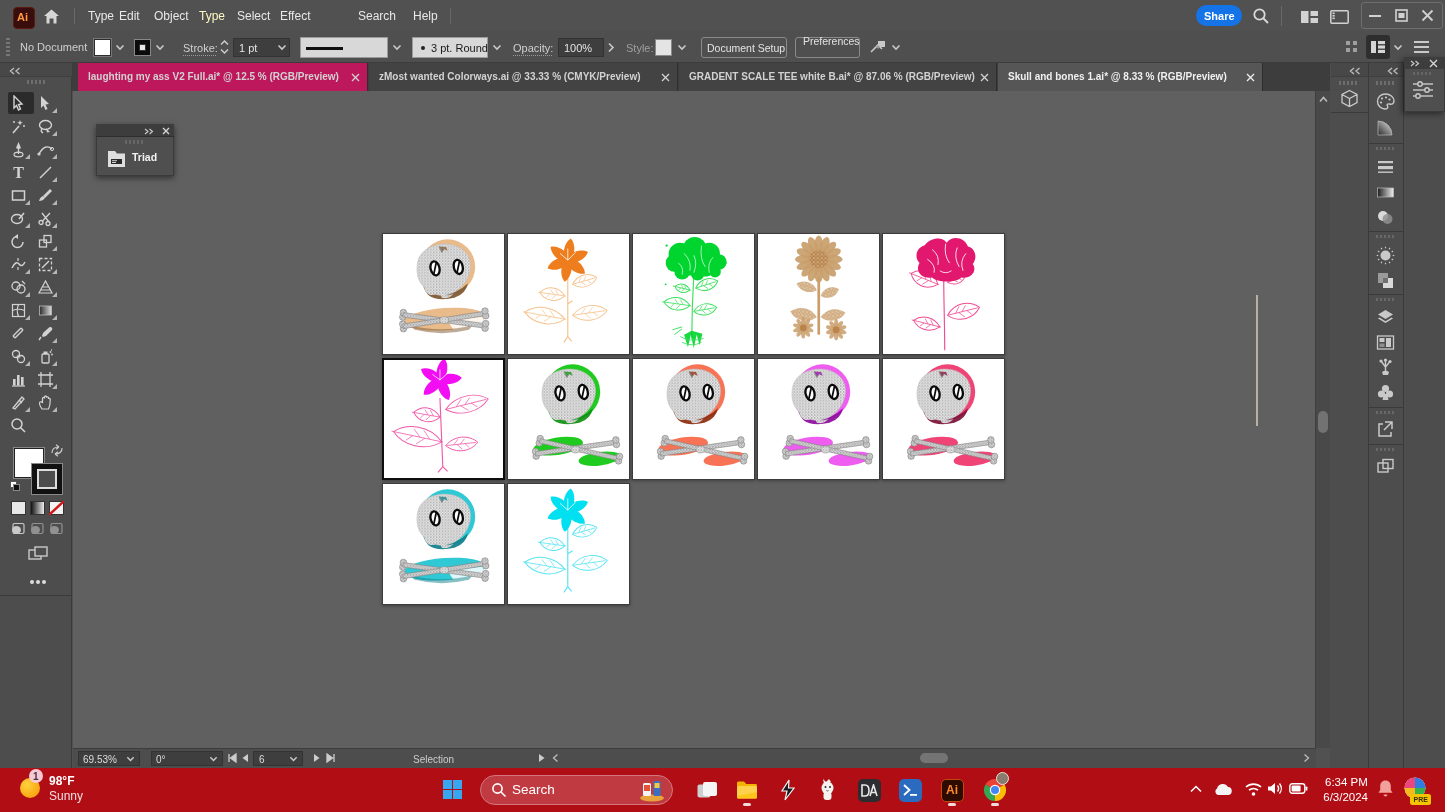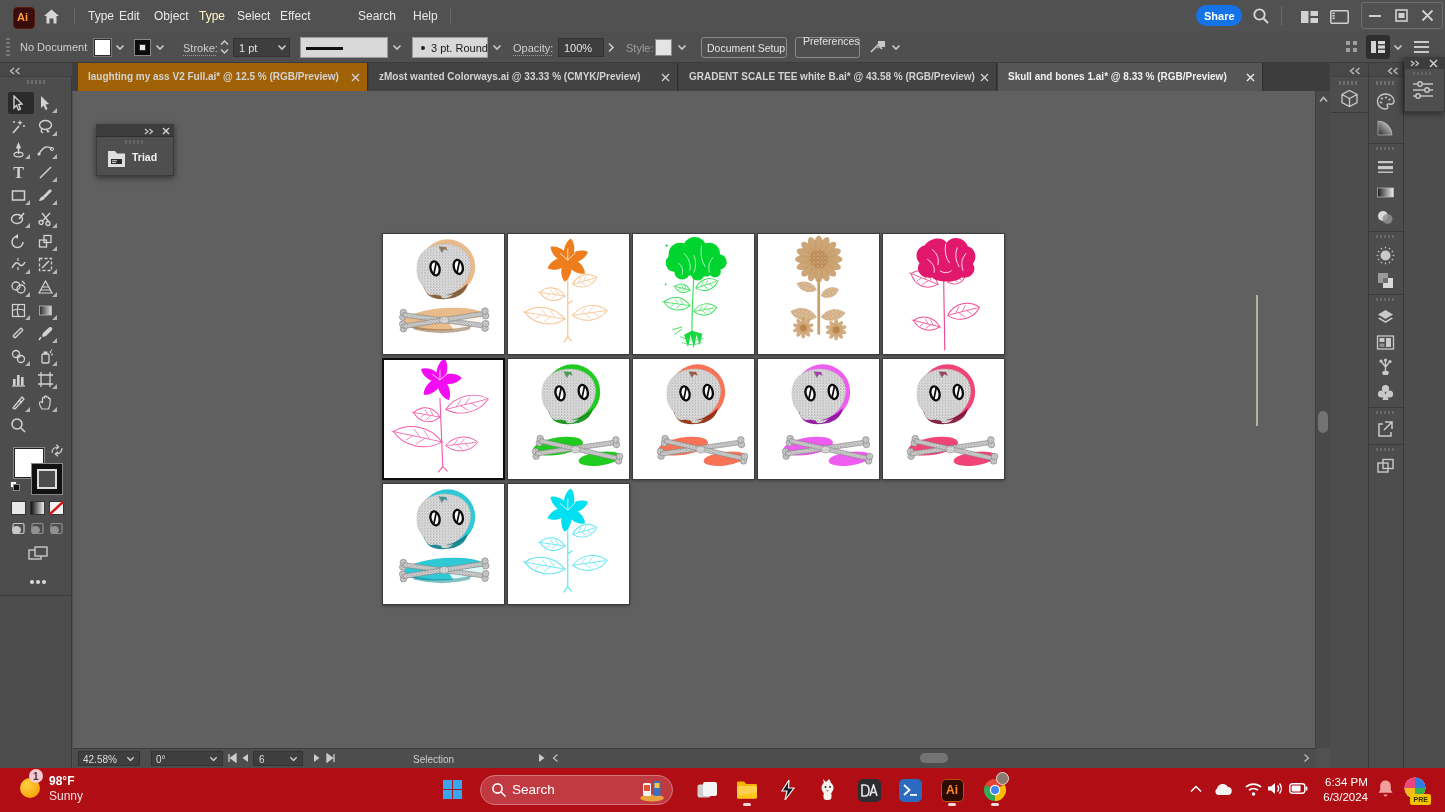--- a/index.html
+++ b/index.html
@@ -138,34 +138,34 @@
     <path d="M1.5,1.5 L5,5 L8.5,1.5" stroke="#c9c9c9" stroke-width="1.6" fill="none"></path>
   </svg>
 <svg class="abs" style="left:1414px;top:41px" width="15" height="12" viewBox="0 0 15 12">
 <g fill="#c9c9c9">
       <rect y="0" width="15" height="2"></rect>
       <rect y="5" width="15" height="2"></rect>
       <rect y="10" width="15" height="2"></rect>
     </g>
   </svg>
 <div class="abs" style="left:72px;top:63px;width:1373px;height:28px;background:#3d3d3d"></div>
-<div class="abs" style="left:78px;top:63px;width:290px;height:28px;background:#a16207;border-right:1px solid #2e2e2e;overflow:hidden">
+<div class="abs" style="left:78px;top:63px;width:290px;height:28px;background:#be185d;border-right:1px solid #2e2e2e;overflow:hidden">
     <div style="position:absolute;left:10px;top:8px;font:700 10px 'Liberation Sans',sans-serif;color:#d2d2d2;white-space:nowrap">laughting my ass V2 Full.ai* @ 12.5 % (RGB/Preview)</div>
   </div>
 <svg class="abs" style="left:351px;top:73px" width="9" height="9" viewBox="0 0 9 9">
     <path d="M1,1 L8,8 M8,1 L1,8" stroke="#d2d2d2" stroke-width="1.3"></path>
   </svg>
 <div class="abs" style="left:369px;top:63px;width:309px;height:28px;background:#434343;border-right:1px solid #2e2e2e;overflow:hidden">
     <div style="position:absolute;left:10px;top:8px;font:700 10px 'Liberation Sans',sans-serif;color:#d2d2d2;white-space:nowrap">zMost wanted Colorways.ai @ 33.33 % (CMYK/Preview)</div>
   </div>
 <svg class="abs" style="left:661px;top:73px" width="9" height="9" viewBox="0 0 9 9">
     <path d="M1,1 L8,8 M8,1 L1,8" stroke="#d2d2d2" stroke-width="1.3"></path>
   </svg>
 <div class="abs" style="left:679px;top:63px;width:318px;height:28px;background:#434343;border-right:1px solid #2e2e2e;overflow:hidden">
-    <div style="position:absolute;left:10px;top:8px;font:700 10px 'Liberation Sans',sans-serif;color:#d2d2d2;white-space:nowrap">GRADENT SCALE TEE white B.ai* @ 43.58 % (RGB/Preview)</div>
+    <div style="position:absolute;left:10px;top:8px;font:700 10px 'Liberation Sans',sans-serif;color:#d2d2d2;white-space:nowrap">GRADENT SCALE TEE white B.ai* @ 87.06 % (RGB/Preview)</div>
   </div>
 <svg class="abs" style="left:980px;top:73px" width="9" height="9" viewBox="0 0 9 9">
     <path d="M1,1 L8,8 M8,1 L1,8" stroke="#d2d2d2" stroke-width="1.3"></path>
   </svg>
 <div class="abs" style="left:998px;top:63px;width:265px;height:28px;background:#565656;border-right:1px solid #2e2e2e;overflow:hidden">
     <div style="position:absolute;left:10px;top:8px;font:700 10px 'Liberation Sans',sans-serif;color:#f0f0f0;white-space:nowrap">Skull and bones 1.ai* @ 8.33 % (RGB/Preview)</div>
   </div>
 <svg class="abs" style="left:1246px;top:73px" width="9" height="9" viewBox="0 0 9 9">
     <path d="M1,1 L8,8 M8,1 L1,8" stroke="#f0f0f0" stroke-width="1.3"></path>
   </svg>
@@ -987,21 +987,21 @@
     <rect x="5" y="14" width="4" height="1" fill="#cfcfcf"></rect>
   </svg>
 <div style="position:absolute;left:132px;top:151px;font:700 10.5px 'Liberation Sans',sans-serif;color:#f2f2f2;letter-spacing:0;white-space:nowrap;">Triad</div>
 <div class="abs" style="left:1315px;top:91px;width:15px;height:657px;background:#494949;border-left:1px solid #3e3e3e"></div>
 <svg class="abs" style="left:1319px;top:96px" width="9" height="7" viewBox="0 0 9 7">
     <path d="M1,5.5 L4.5,1.5 L8,5.5" stroke="#bdbdbd" stroke-width="1.5" fill="none"></path>
   </svg>
 <div class="abs" style="left:1318px;top:411px;width:10px;height:22px;background:#727272;border-radius:5px"></div>
 <div class="abs" style="left:73px;top:748px;width:1243px;height:20px;background:#4d4d4d;border-top:1px solid #3c3c3c"></div>
 <div class="fld" style="left:78px;top:751px;width:62px;height:15px"></div>
-<div style="position:absolute;left:83px;top:754px;font:400 10px 'Liberation Sans',sans-serif;color:#ddd;letter-spacing:0;white-space:nowrap;">42.58%</div>
+<div style="position:absolute;left:83px;top:754px;font:400 10px 'Liberation Sans',sans-serif;color:#ddd;letter-spacing:0;white-space:nowrap;">69.53%</div>
 <svg style="position:absolute;left:126px;top:756px" width="9.0" height="6.3" viewBox="0 0 10 7">
     <path d="M1.5,1.5 L5,5 L8.5,1.5" stroke="#ccc" stroke-width="1.6" fill="none"></path>
   </svg>
 <div class="fld" style="left:151px;top:751px;width:72px;height:15px"></div>
 <div style="position:absolute;left:156px;top:754px;font:400 10px 'Liberation Sans',sans-serif;color:#ddd;letter-spacing:0;white-space:nowrap;">0°</div>
 <svg style="position:absolute;left:209px;top:756px" width="9.0" height="6.3" viewBox="0 0 10 7">
     <path d="M1.5,1.5 L5,5 L8.5,1.5" stroke="#ccc" stroke-width="1.6" fill="none"></path>
   </svg>
 <svg class="abs" style="left:227px;top:753px" width="10" height="10" viewBox="0 0 10 10">
     <path d="M2,1 L2,9 M9,1 L3.5,5 L9,9 Z" stroke="#ccc" stroke-width="1.3" fill="#ccc"></path>

